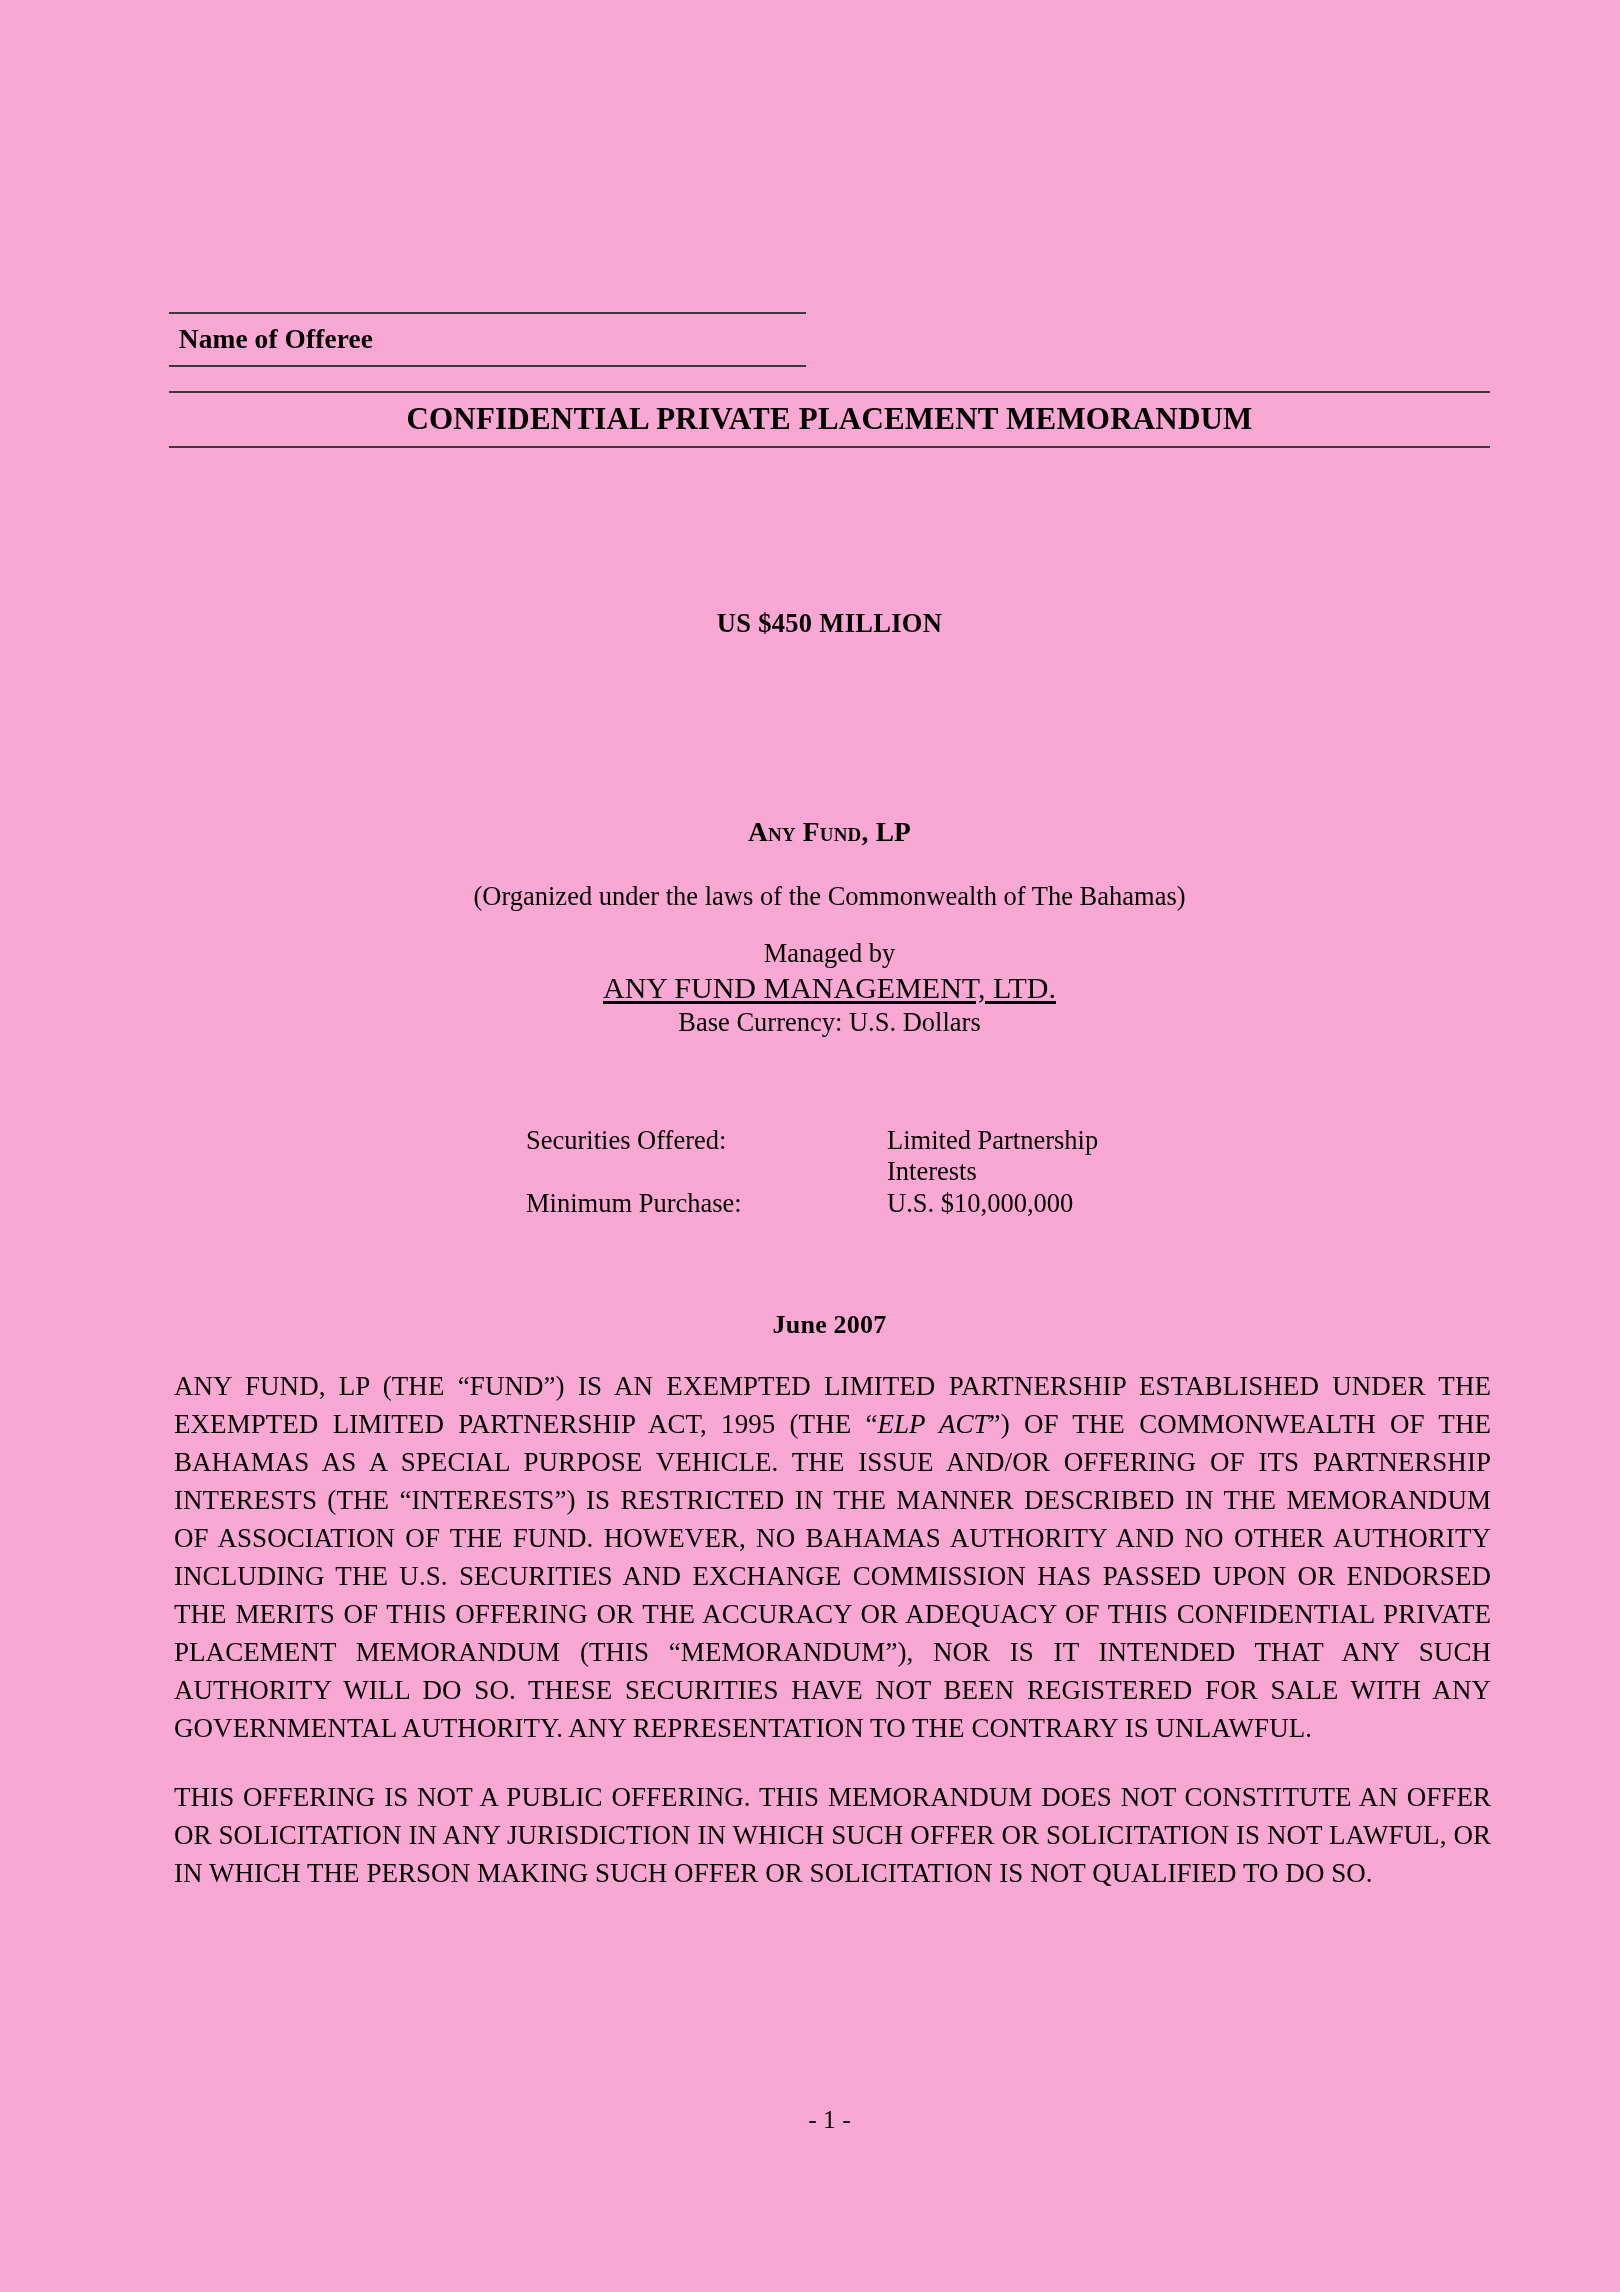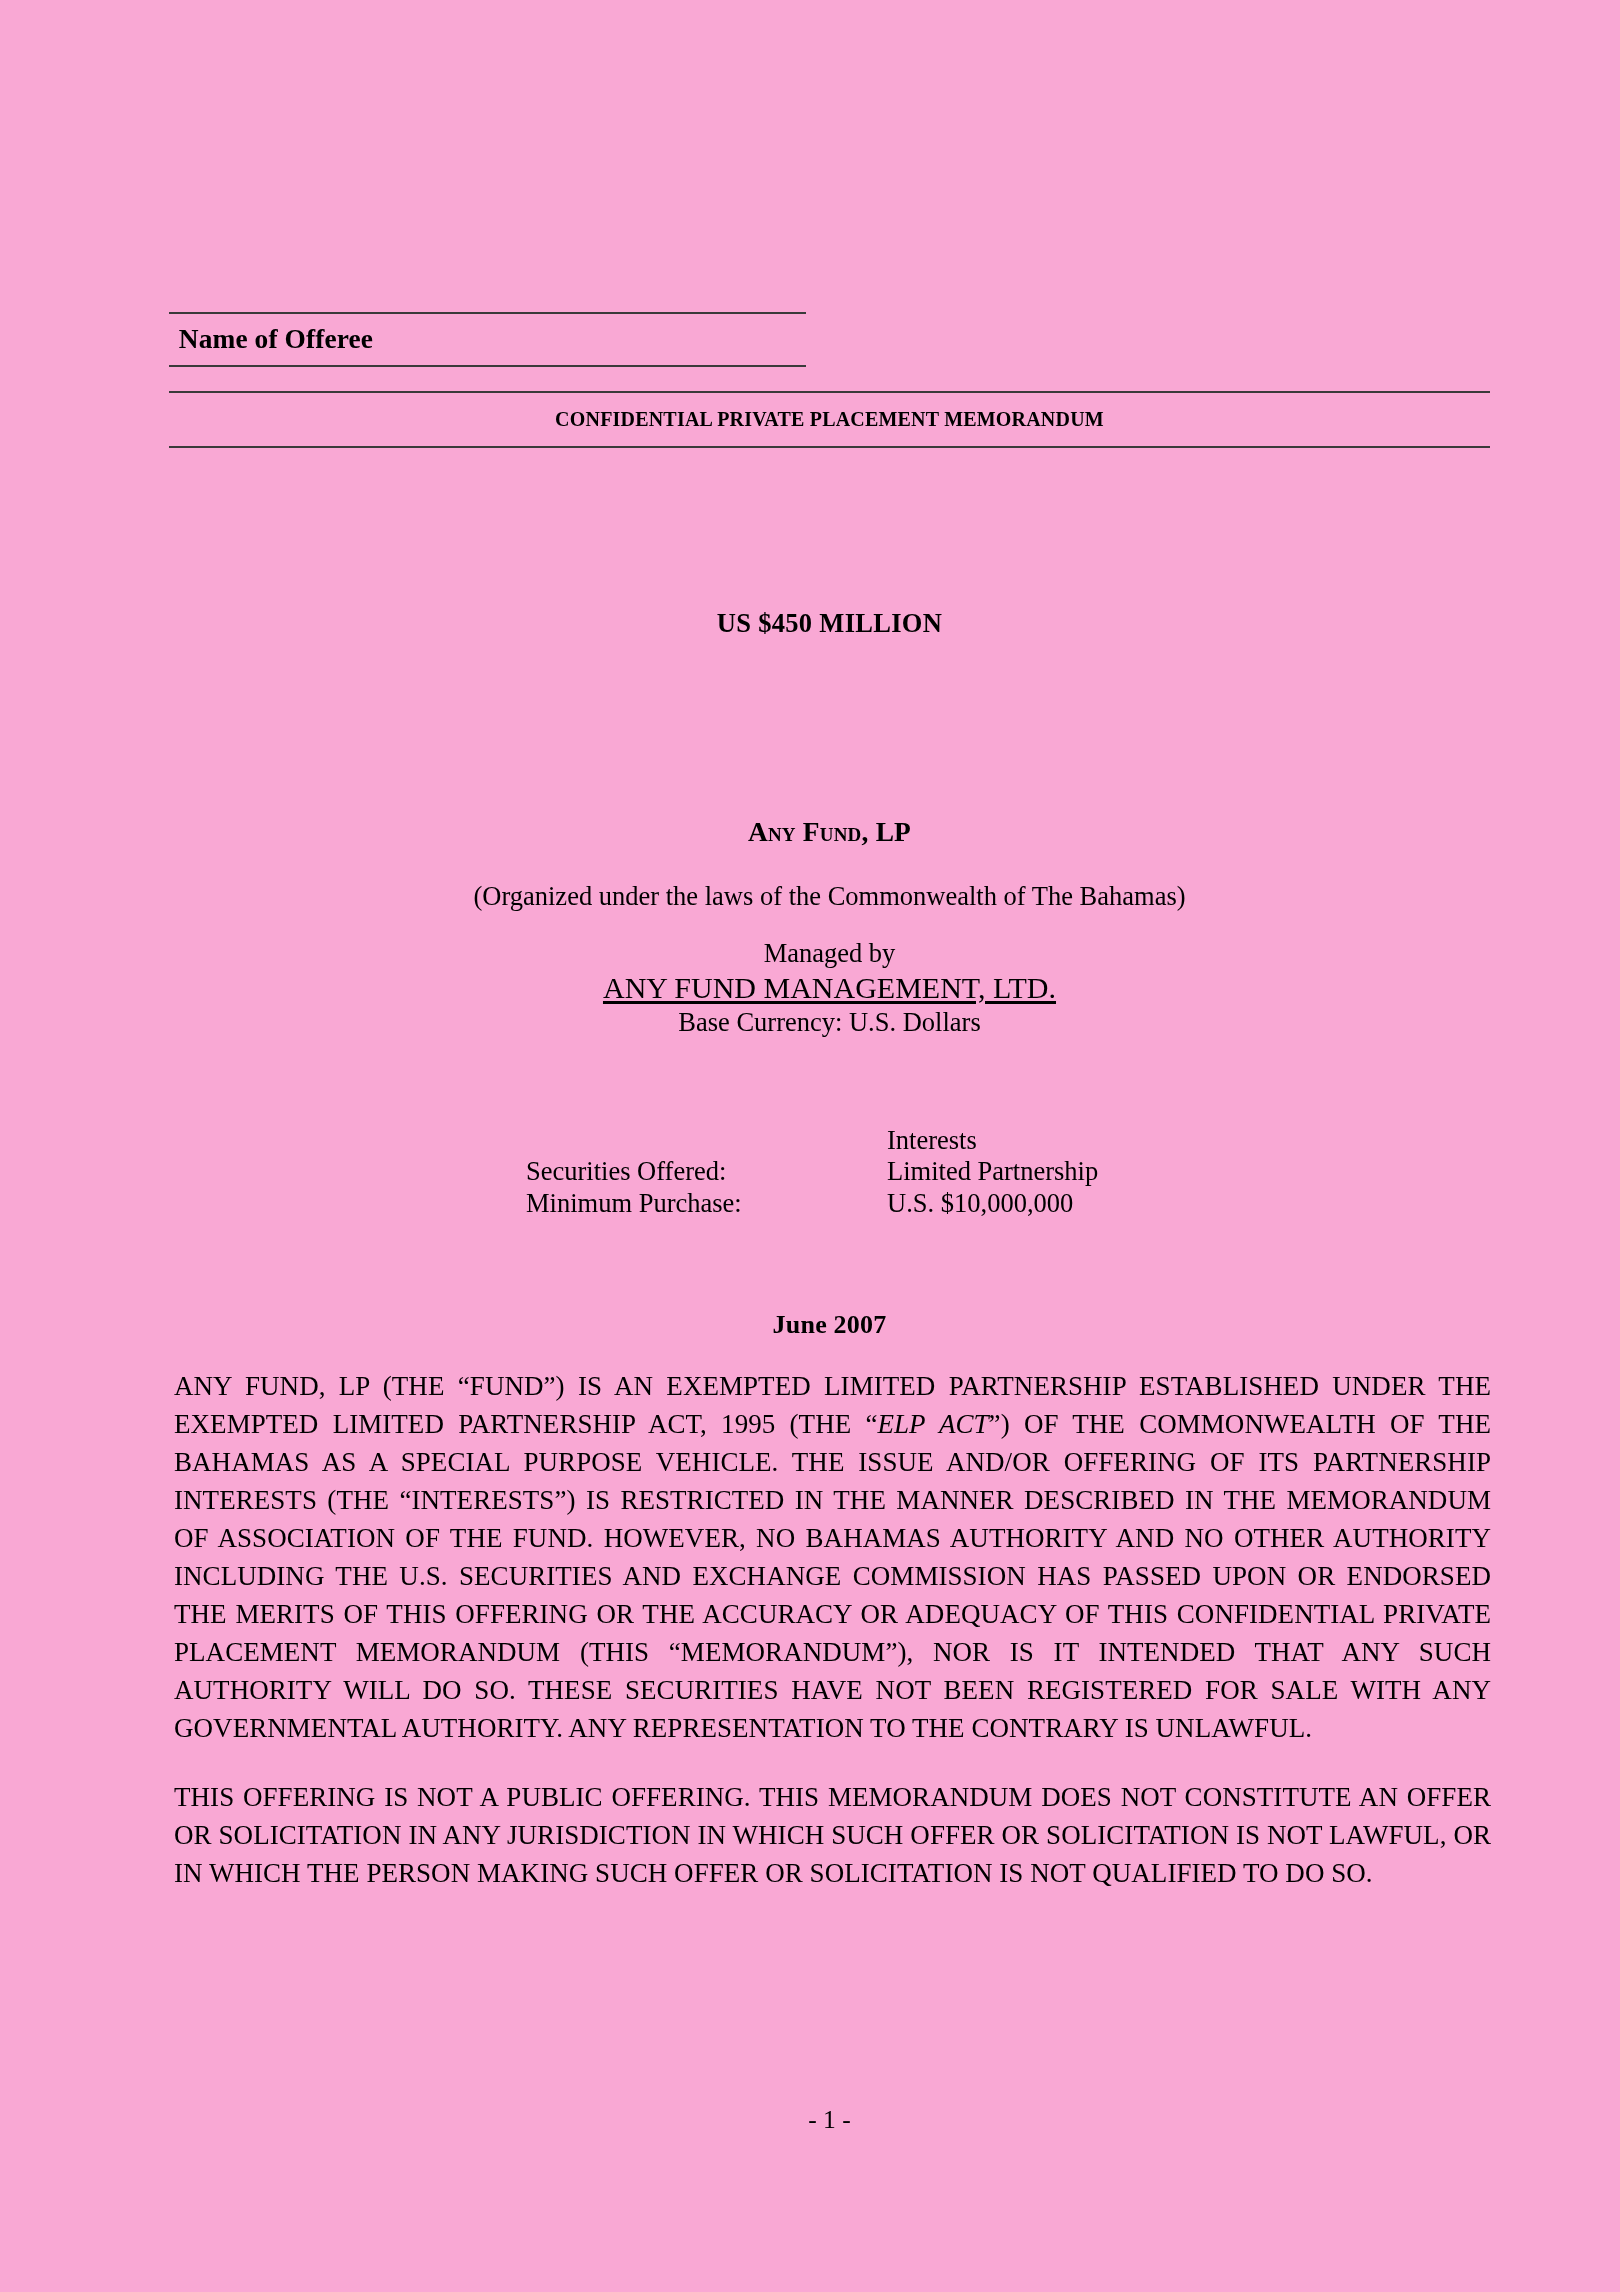--- a/index.html
+++ b/index.html
@@ -51,21 +51,21 @@
   .title-row {
     margin-top: 23.5px;
     border-top: 2px solid #3a3a3a;
     border-bottom: 2px solid #3a3a3a;
     height: 53px;
     display: flex;
     align-items: center;
     justify-content: center;
   }
   .title-row span {
-    font-size: 20px;
+    font-size: 31px;
     font-weight: bold;
     letter-spacing: 0.2px;
   }
 
   
   .cover {
     position: absolute;
     left: 169px;
     top: 588px;
     width: 1321px;
@@ -176,26 +176,26 @@
     <div class="amount">US $450 MILLION</div>
     <div class="fundname">Any Fund, LP</div>
     <div class="organized">(Organized under the laws of the Commonwealth of The Bahamas)</div>
     <div class="managed-by">Managed by</div>
     <div class="manager"><u>ANY FUND MANAGEMENT, LTD.</u></div>
     <div class="basecur">Base Currency:  U.S. Dollars</div>
   </div>
 
   <div class="sec-block">
     <div class="sec-row">
+      <div class="sec-label">Securities Offered:</div>
+      <div class="sec-value">Limited Partnership</div>
+    </div>
+    <div class="sec-row">
       <div class="sec-label"></div>
       <div class="sec-value">Interests</div>
-    </div>
-    <div class="sec-row">
-      <div class="sec-label">Securities Offered:</div>
-      <div class="sec-value">Limited Partnership</div>
     </div>
     <div class="sec-row gap">
       <div class="sec-label">Minimum Purchase:</div>
       <div class="sec-value">U.S. $10,000,000</div>
     </div>
   </div>
 
   <div class="date">June 2007</div>
 
   <div class="body-text">

